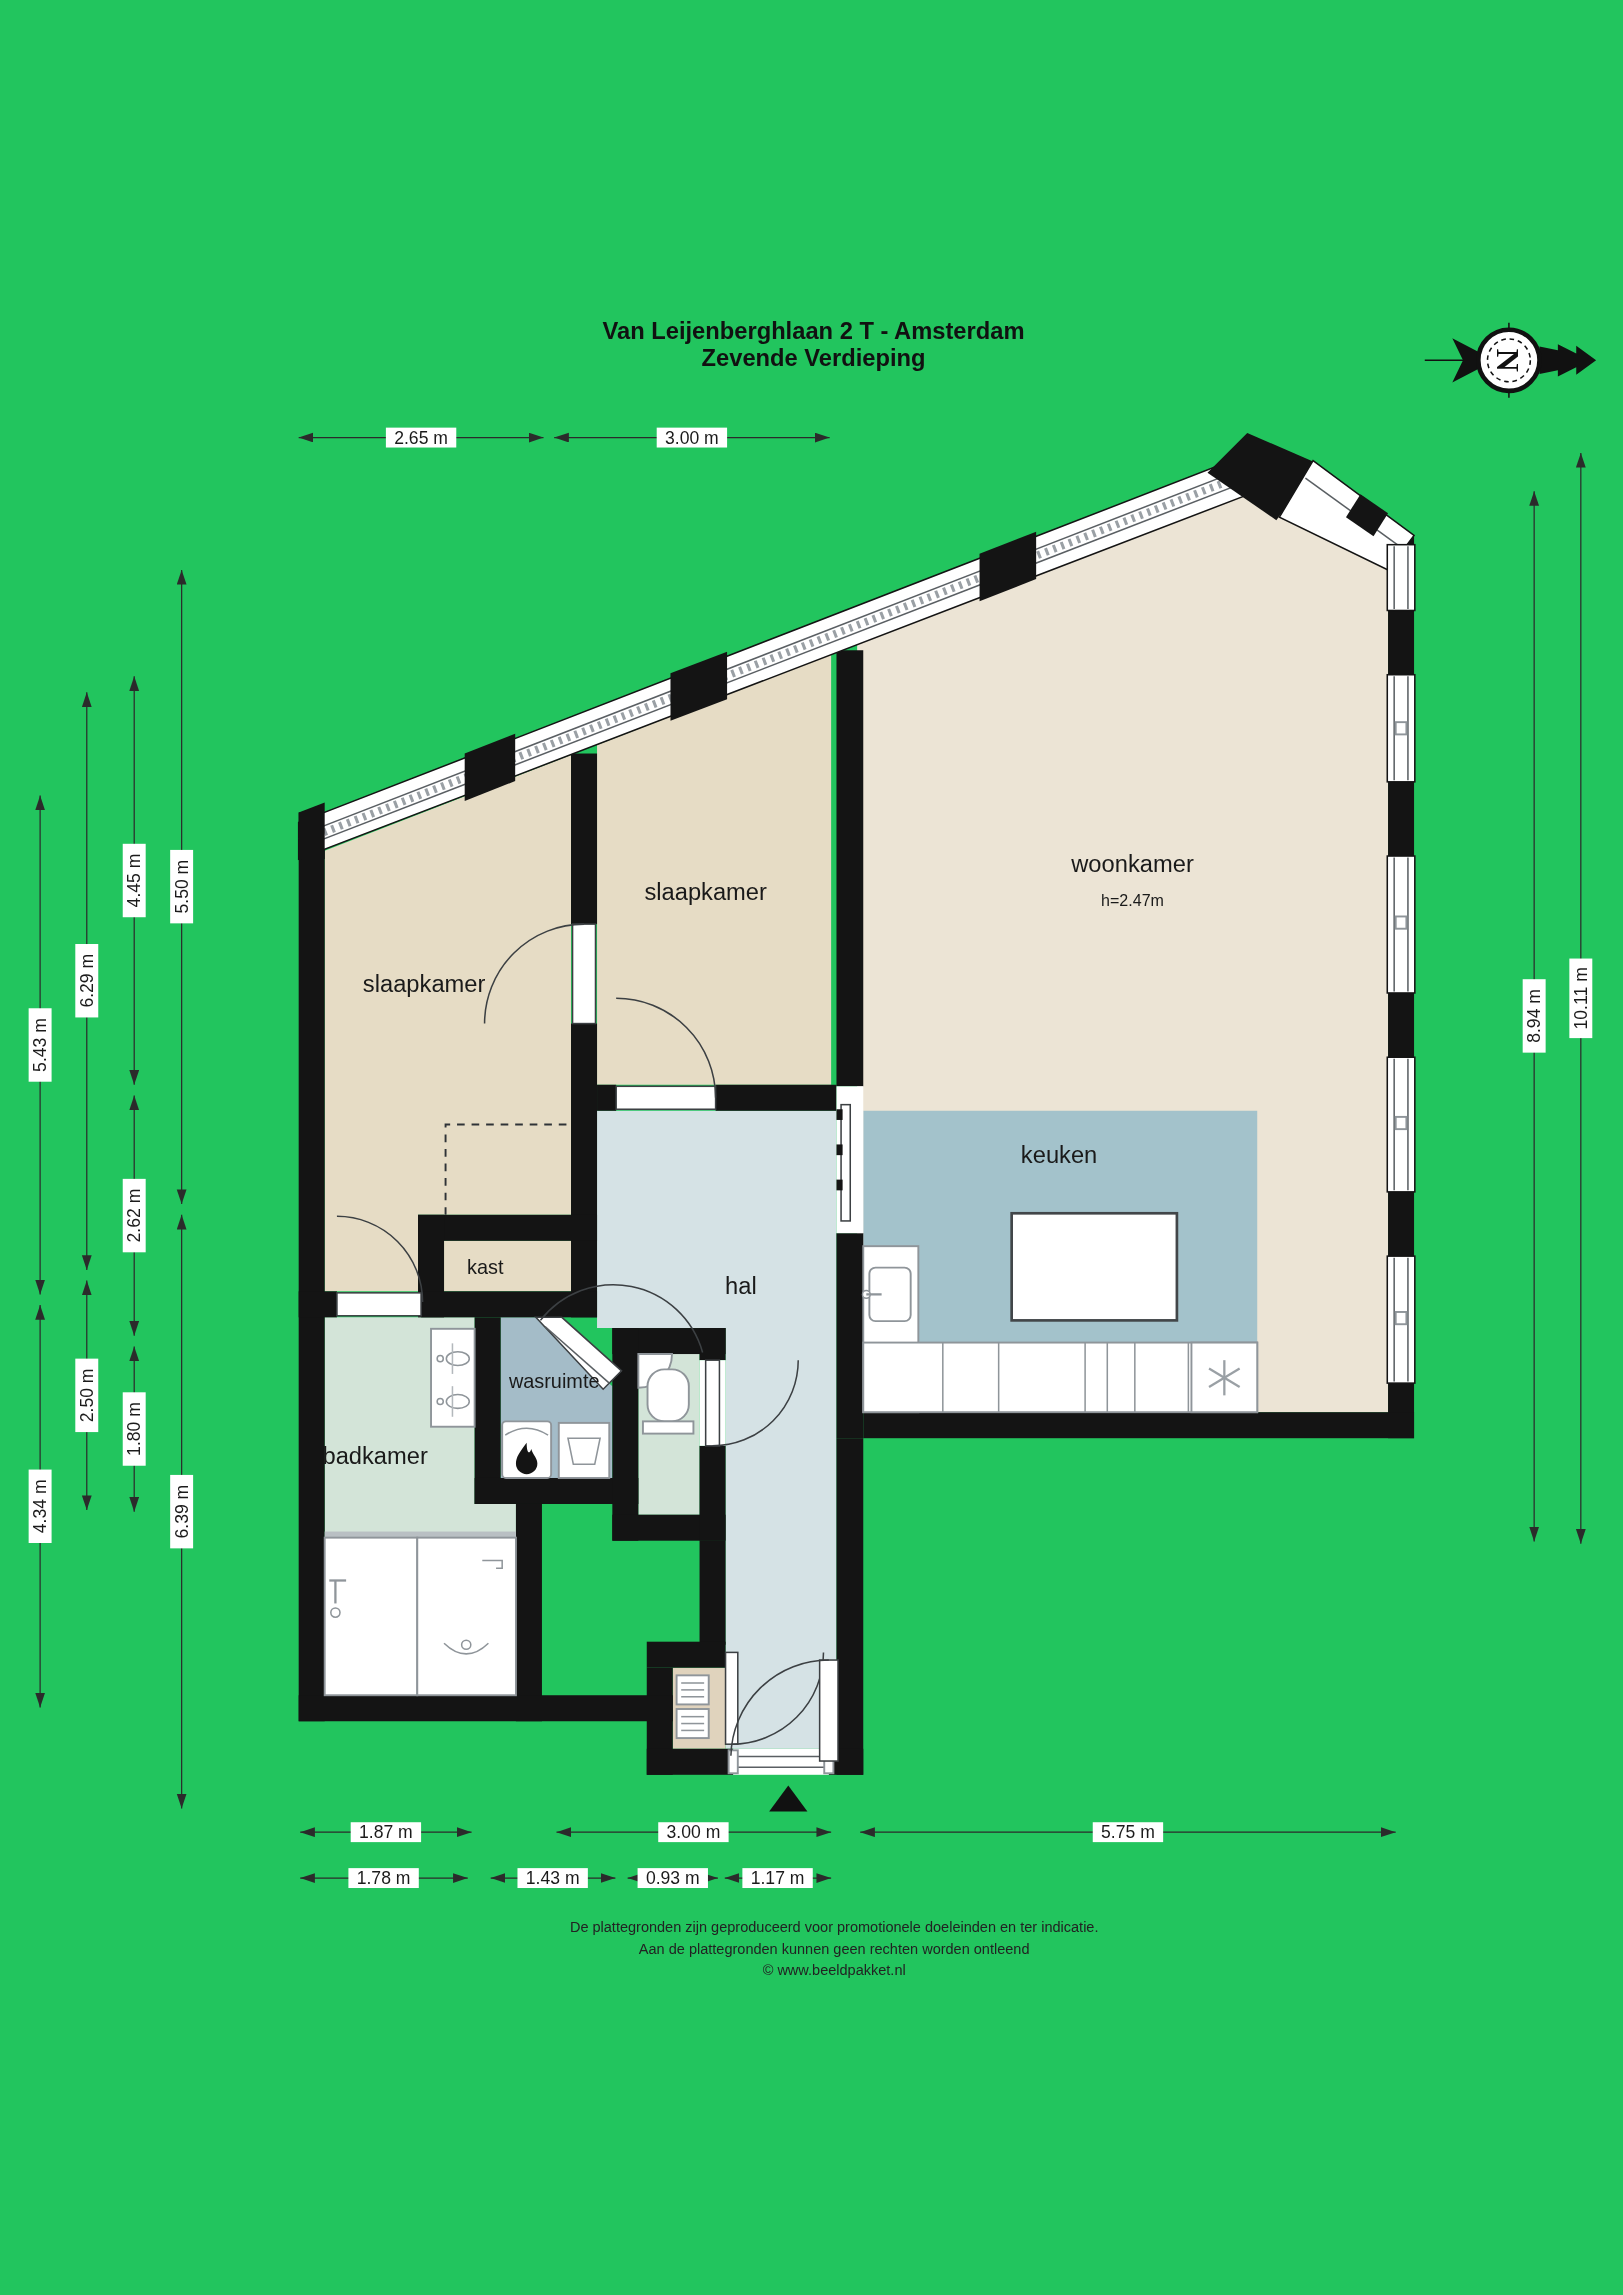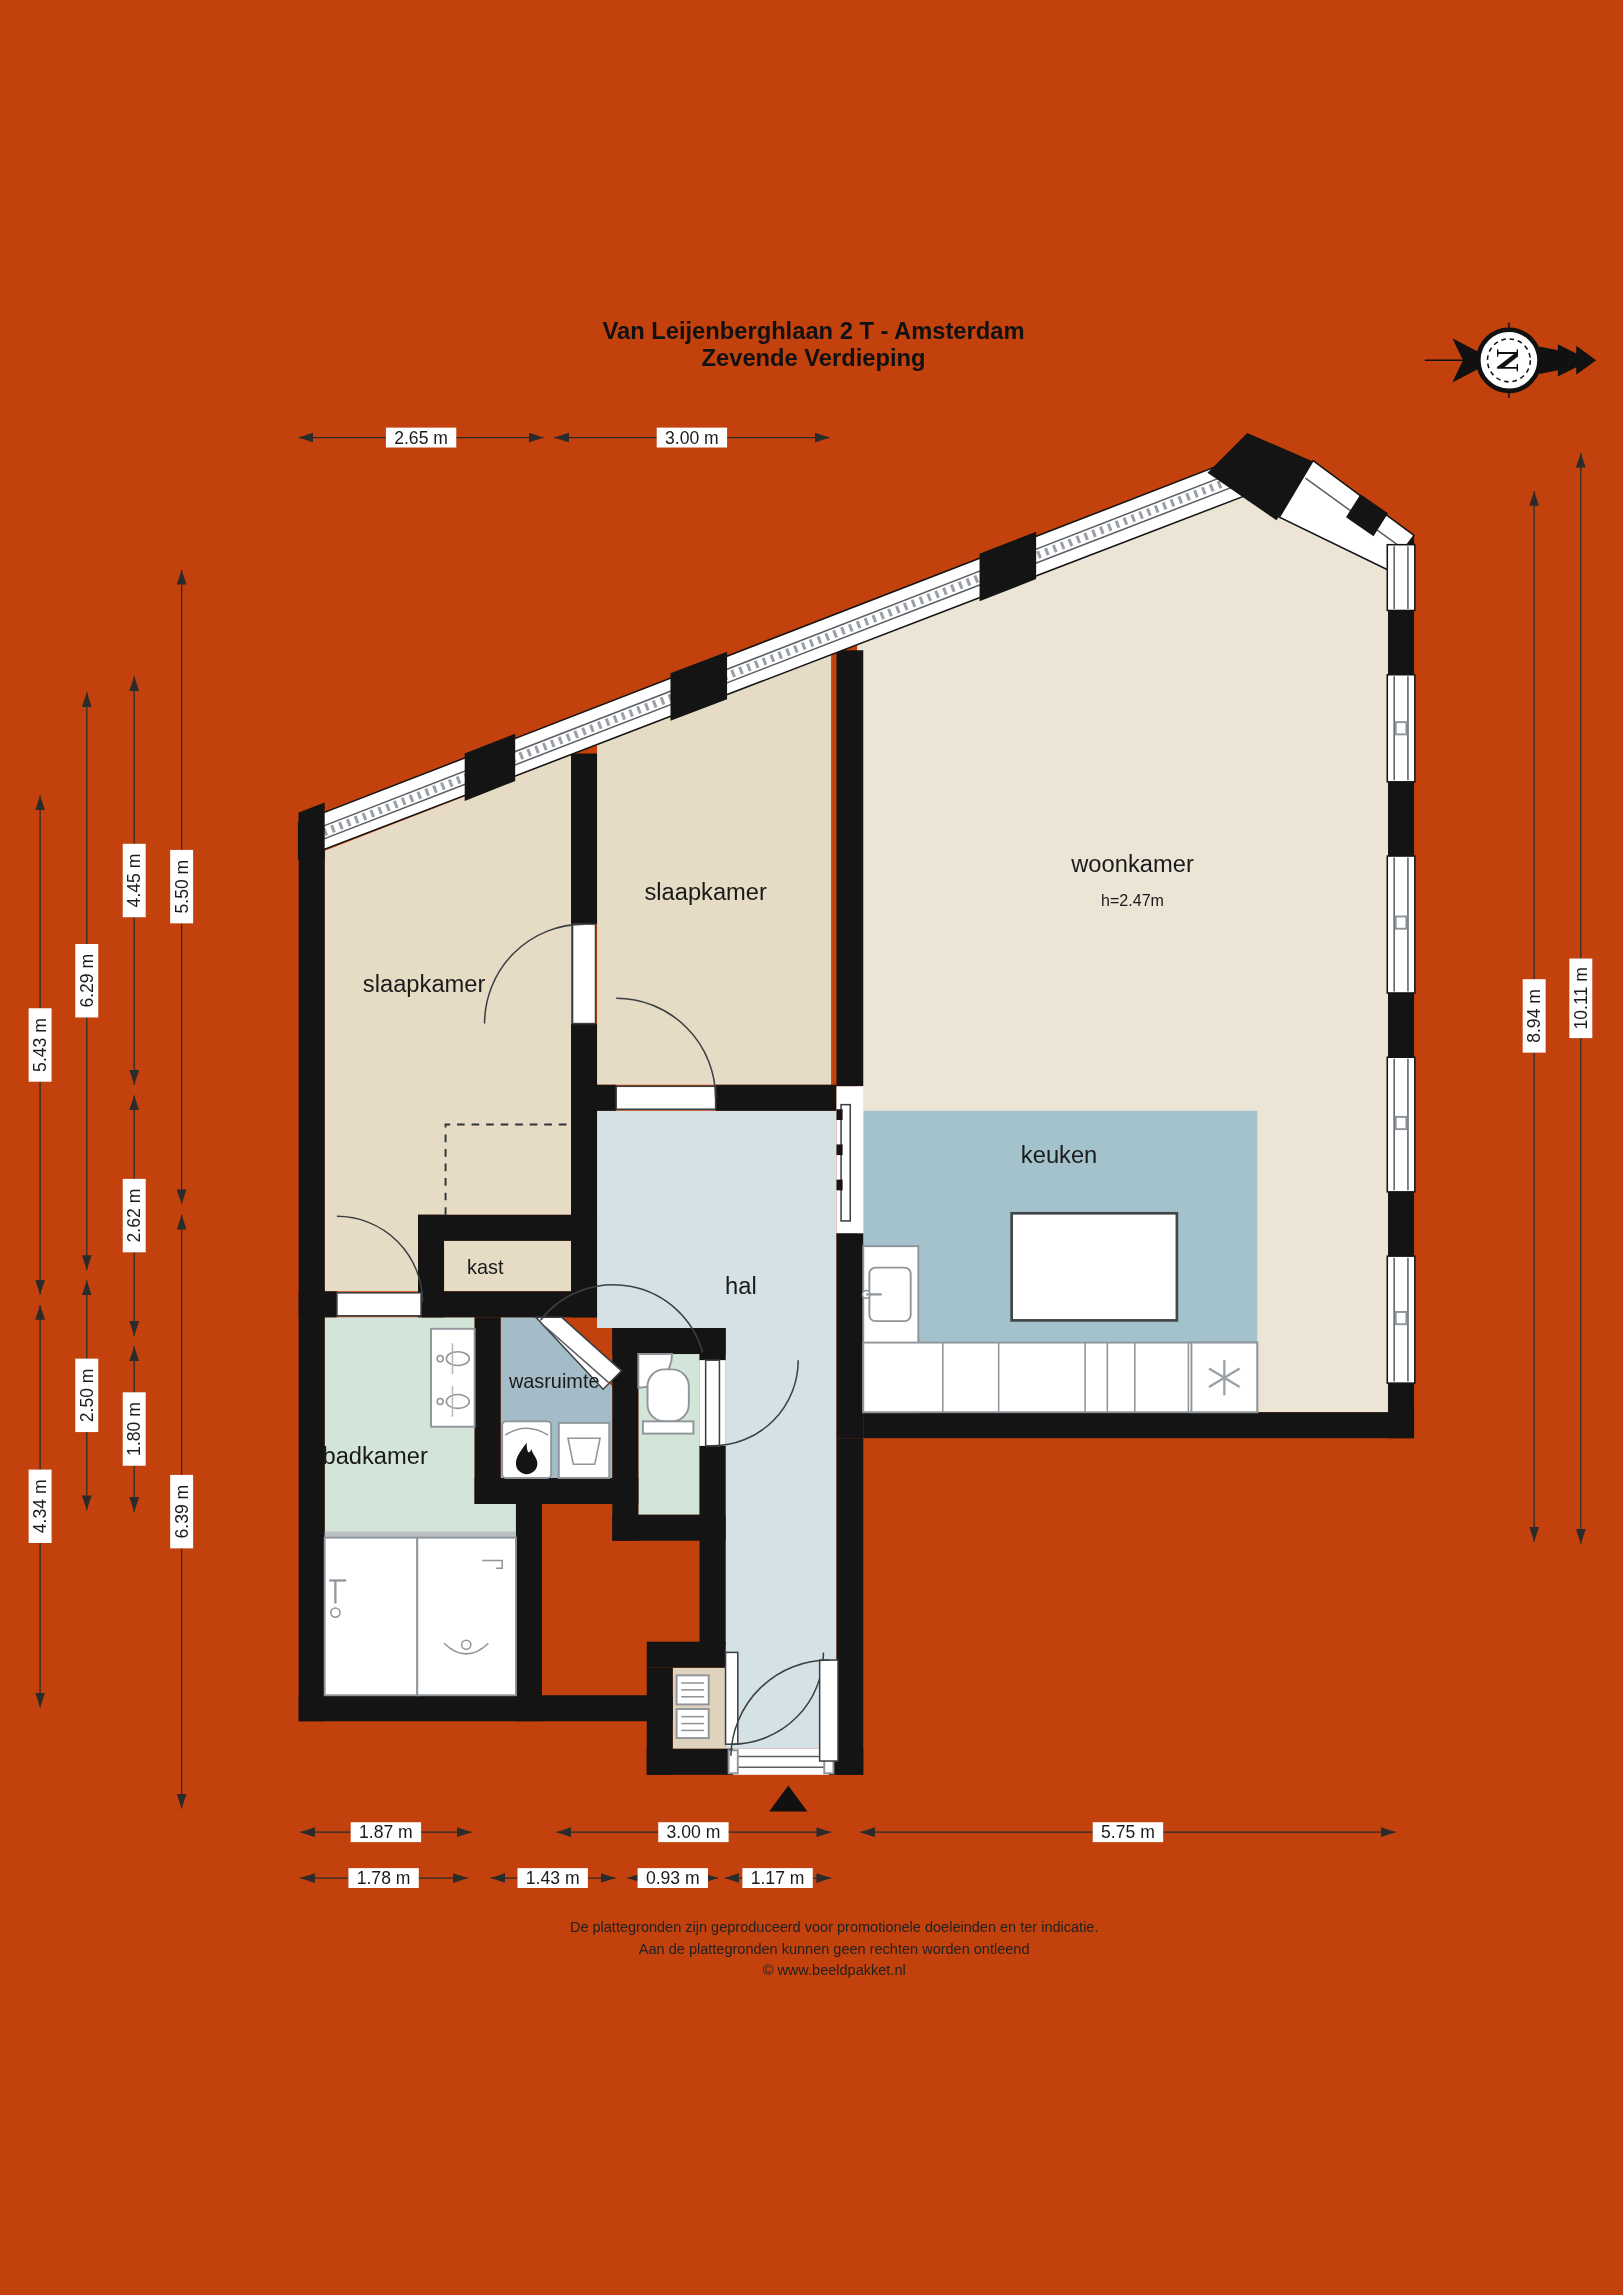--- a/index.html
+++ b/index.html
@@ -1,16 +1,16 @@
 <!DOCTYPE html>
 <html style="font-size:12.2px"><head>
 <meta charset="utf-8">
 <style>
   html,body{margin:0;padding:0;background:#ffffff;}
-  .page{position:relative;width:1624px;height:2295px;background:#c2410c;font-family:"Liberation Sans",sans-serif;}
+  .page{position:relative;width:1624px;height:2295px;background:#22c55e;font-family:"Liberation Sans",sans-serif;}
   svg{display:block;}
   .wall{fill:#141414;stroke:none;}
   .winband{fill:#ffffff;stroke:#141414;stroke-width:2;}
   .winline{stroke:#5a5f63;stroke-width:2;fill:none;}
   .winhatch{stroke:#9aa0a5;stroke-width:10;fill:none;stroke-dasharray:4 7;}
   .fix{fill:#ffffff;stroke:#8f959a;stroke-width:2.5;}
   .fixthin{fill:none;stroke:#8f959a;stroke-width:2;}
   .island{fill:#ffffff;stroke:#424649;stroke-width:3.5;}
   .arc{fill:none;stroke:#3c4043;stroke-width:2;}
   .leaf{fill:#ffffff;stroke:#3c4043;stroke-width:2;}

